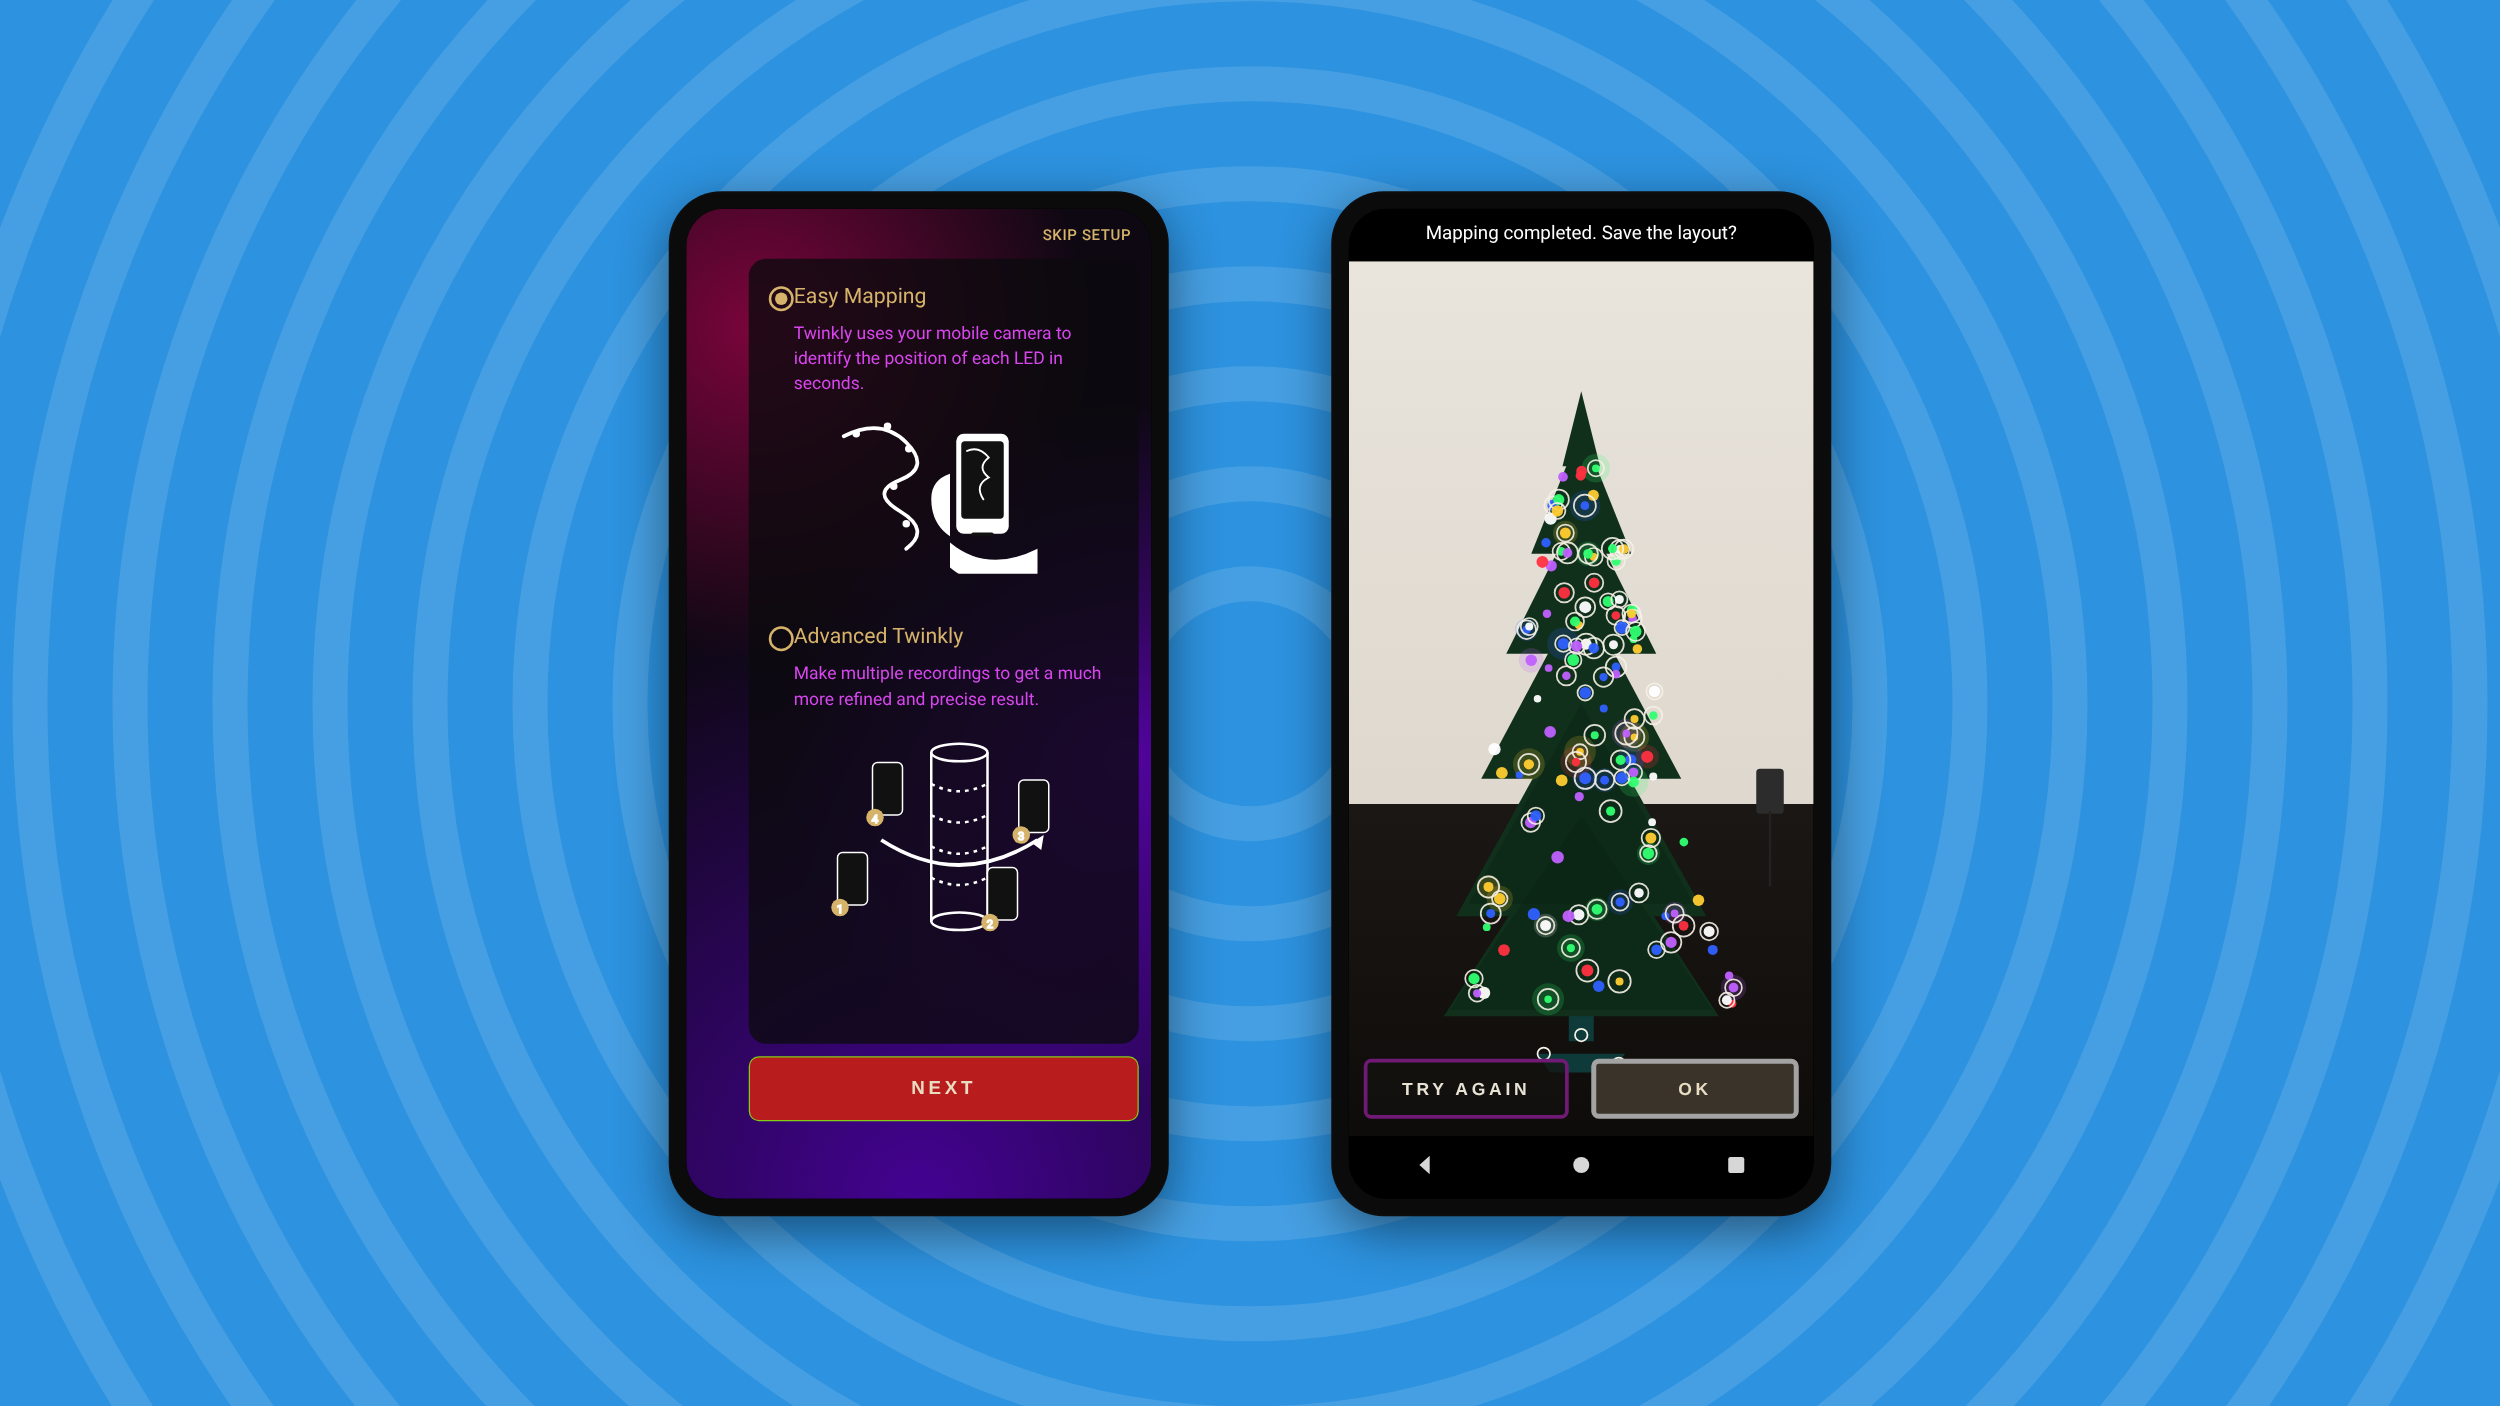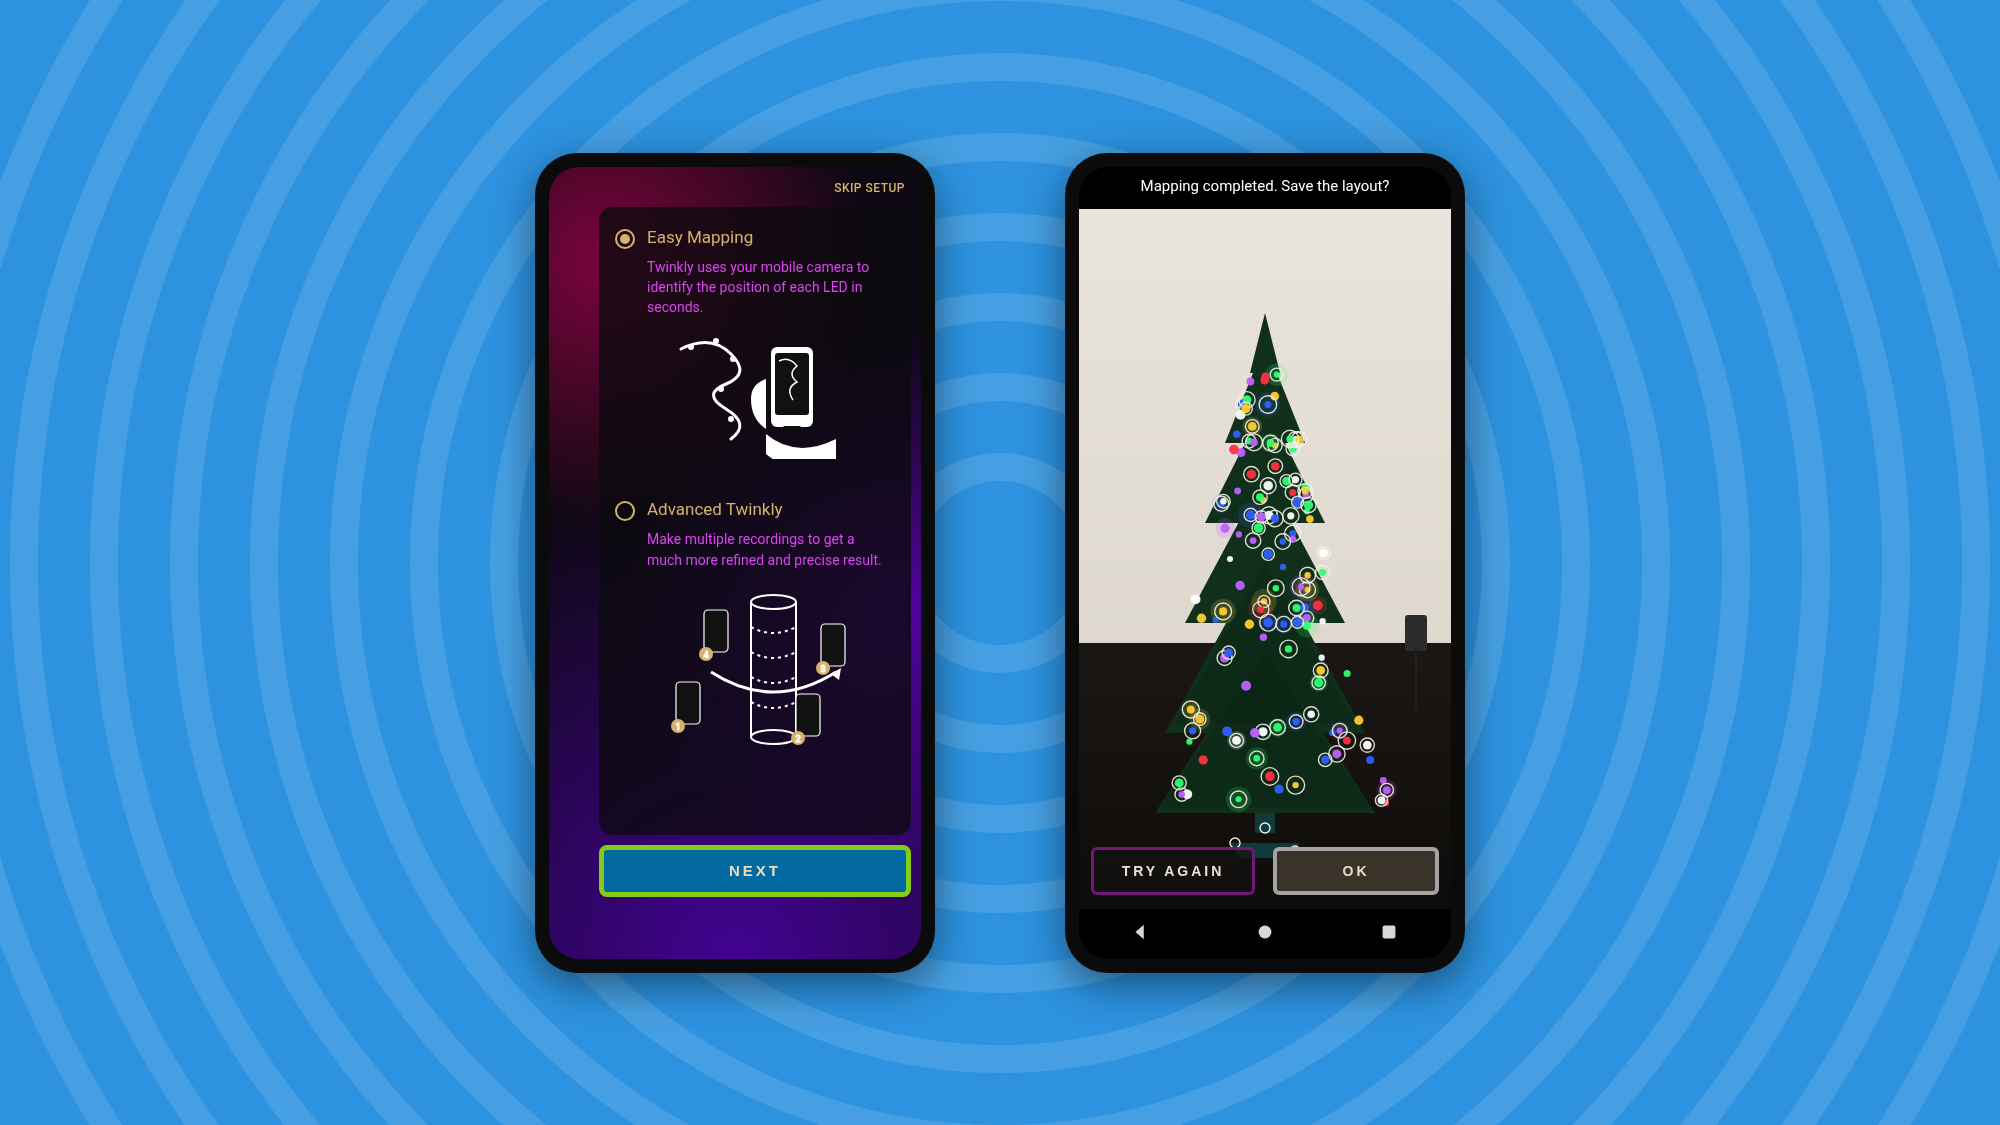--- a/index.html
+++ b/index.html
@@ -98,21 +98,21 @@
     flex: 1;
     background: rgba(12,10,14,0.78);
     border-radius: 14px;
     padding: 20px 16px 10px 16px;
     color: #e9e2d4;
     overflow: hidden;
   }
   .option {
     display: flex;
     align-items: flex-start;
-    gap: 12px;
+    gap: 0;
     margin-bottom: 14px;
     justify-content: flex-end;
   }
   .radio {
     flex: 0 0 20px;
     width: 20px; height: 20px;
     border: 2px solid #d6b36a;
     border-radius: 50%;
     position: relative;
     margin-top: 2px;
@@ -140,22 +140,22 @@
   }
   .illus svg { width: 200px; height: 130px; }
   .illus2 svg { width: 230px; height: 170px; }
   .next-wrap {
     padding: 10px 10px 12px 10px;
   }
   .btn-next {
     width: 100%;
     height: 52px;
     border-radius: 8px;
-    border: 5px solid #84cc16;
-    background: #0369a1;
+    border: 1px solid #84cc16;
+    background: #b91c1c;
     color:#e8dcc3;
     font-size: 15px;
     letter-spacing: 3px;
     font-weight: 600;
     cursor: pointer;
     text-align: center;
   }
 
   
   .right-content {

